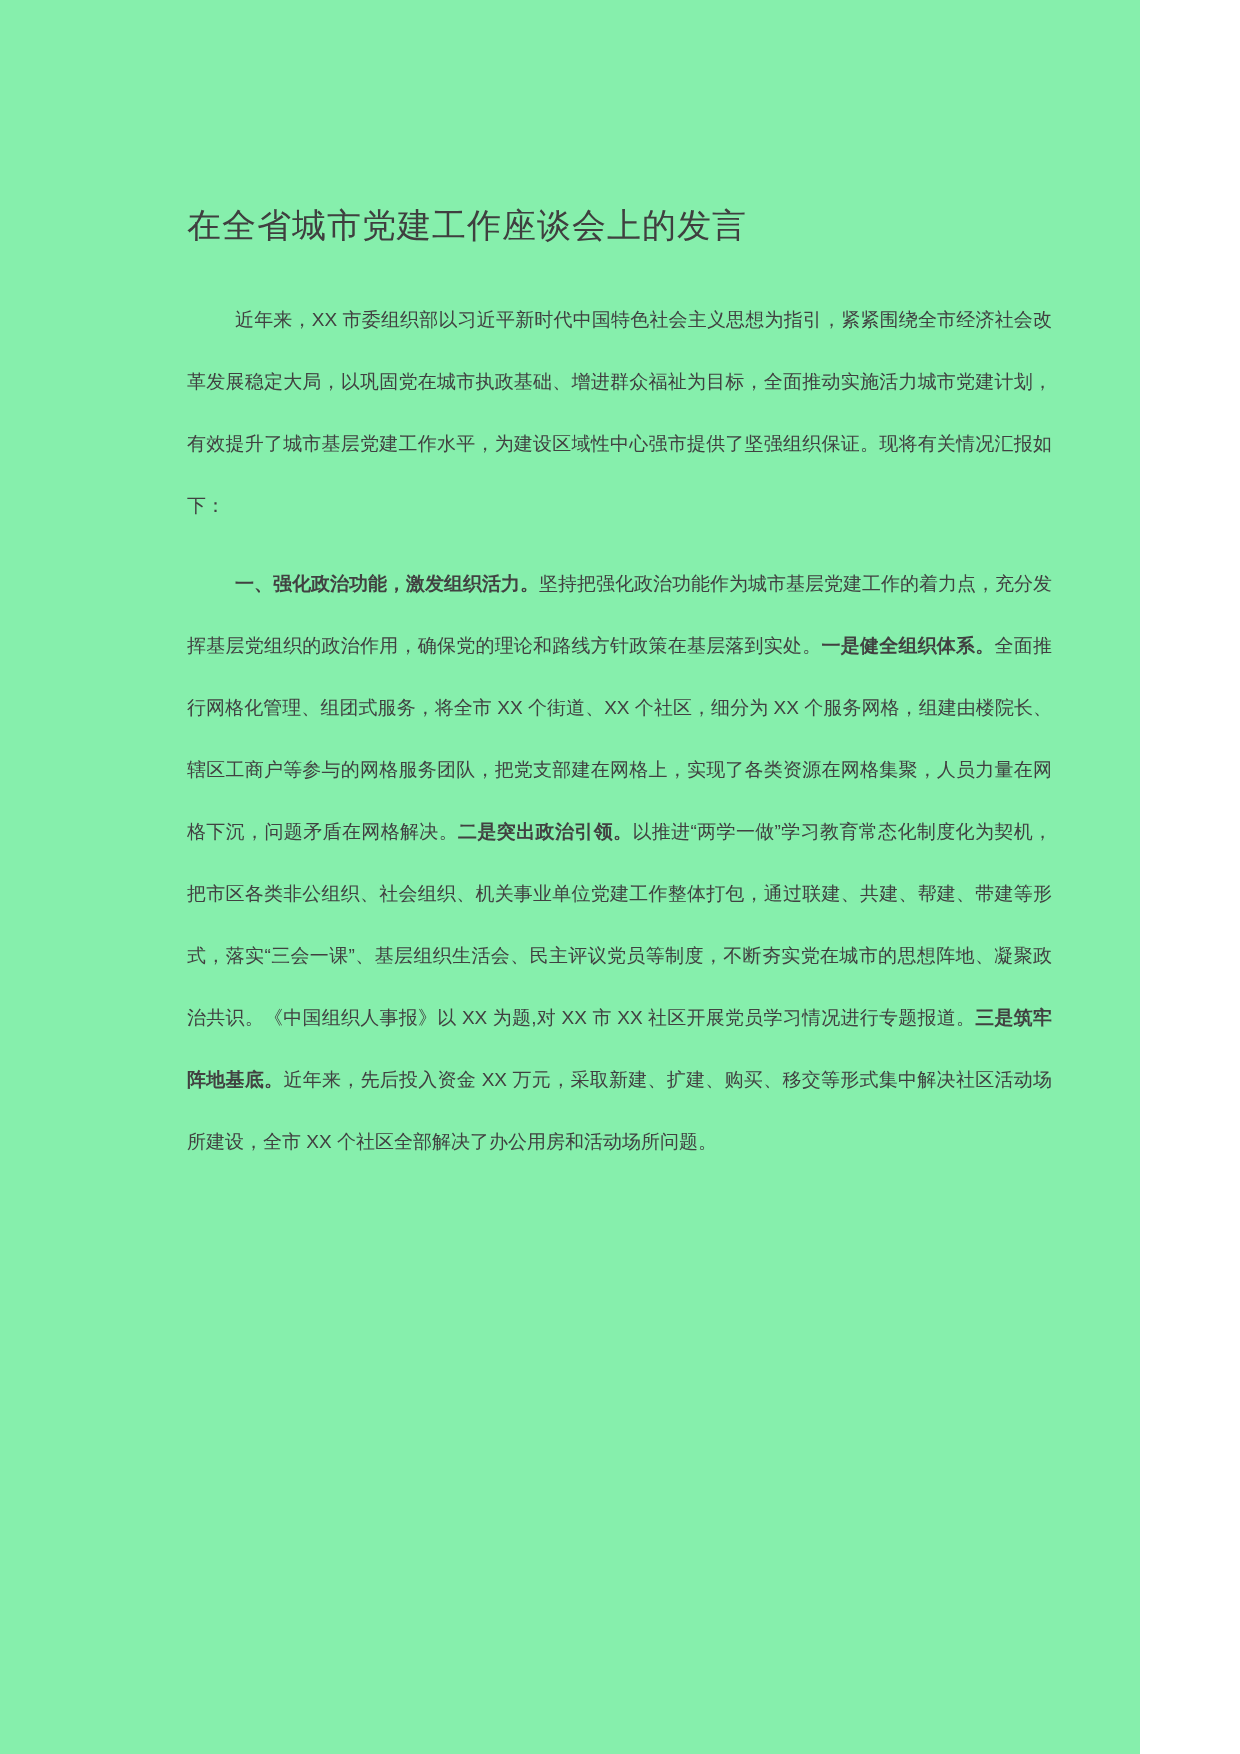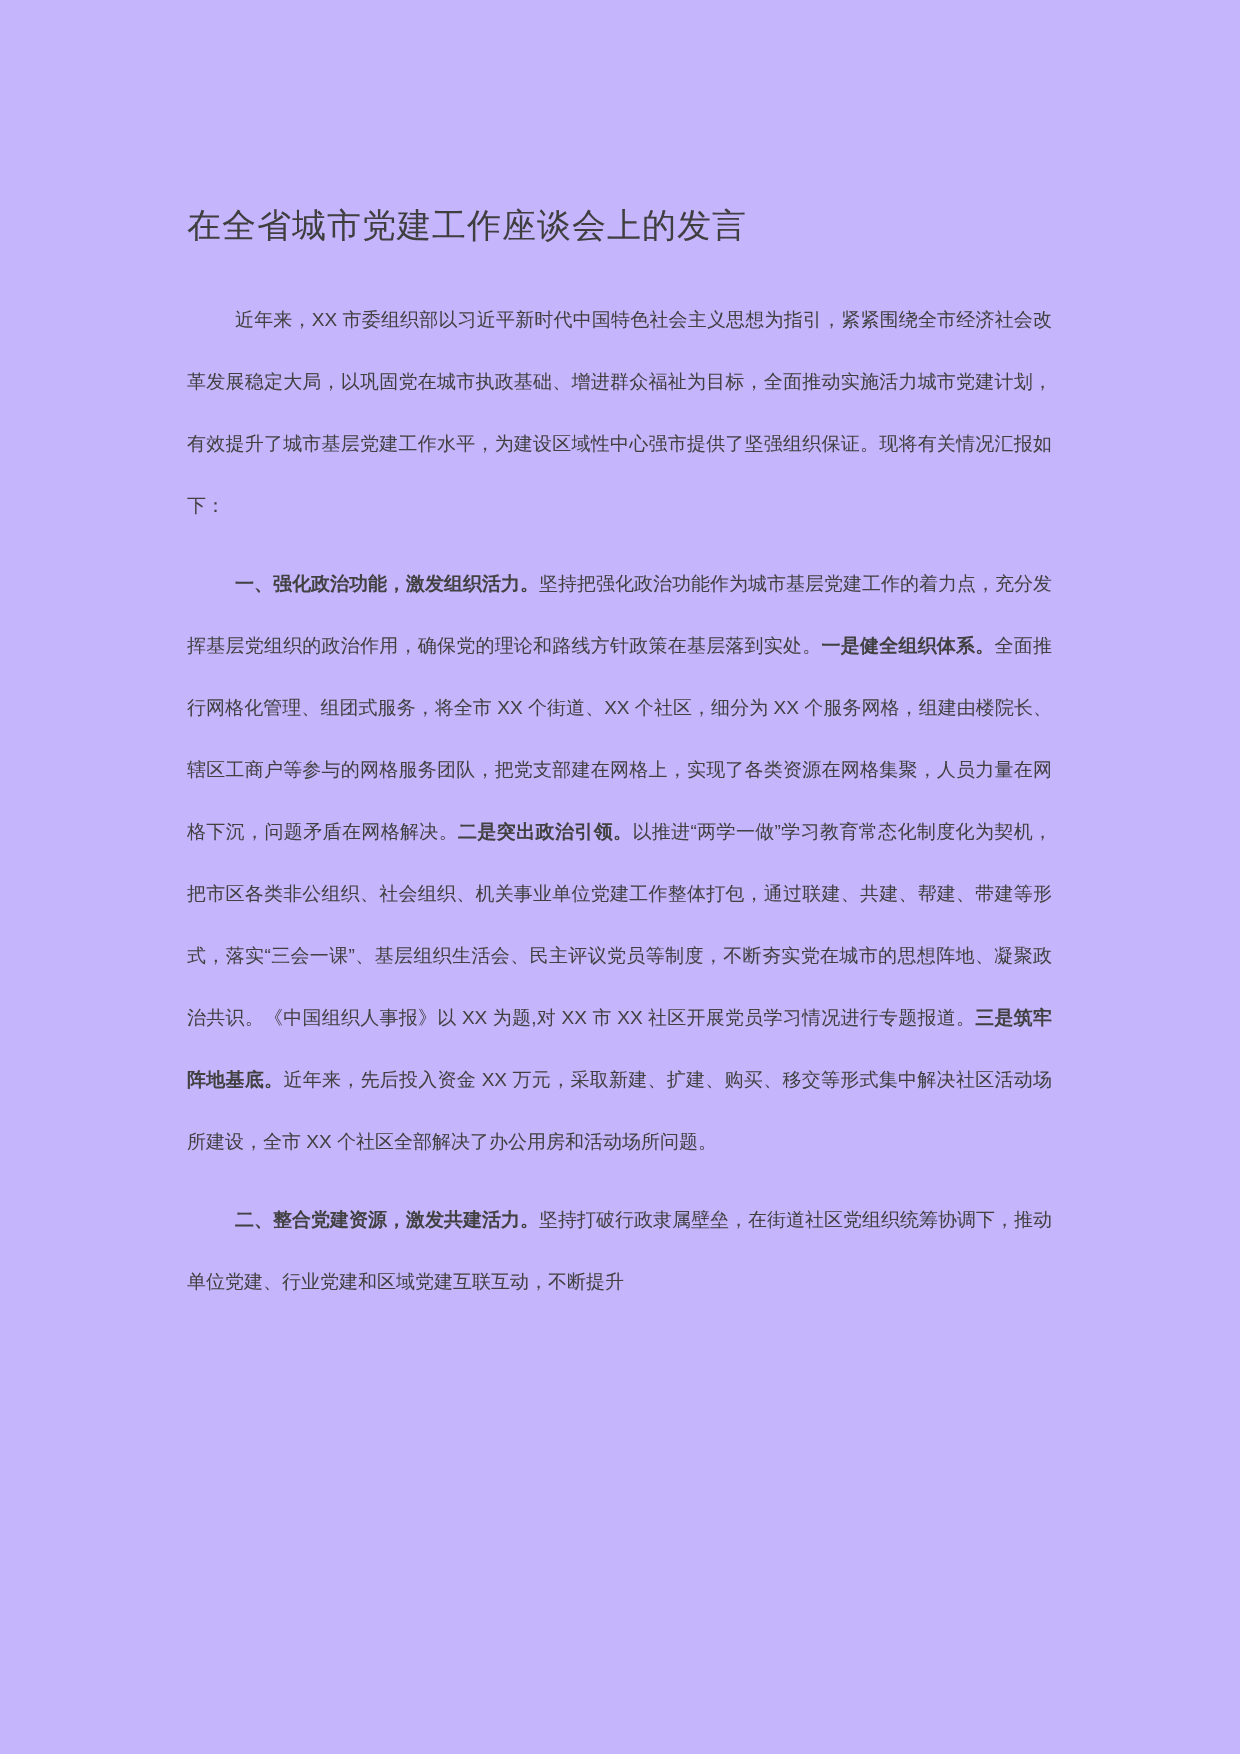--- a/index.html
+++ b/index.html
@@ -2,23 +2,23 @@
 <html lang="zh"><head>
 <meta charset="utf-8">
 <style>
   html, body {
     margin: 0;
     padding: 0;
     background: #ffffff;
   }
   .page {
     position: relative;
-    width: 1240px;
+    width: 1140px;
     height: 1754px;
-    background: #c4b5fd;
+    background: #86efac;
     box-sizing: border-box;
     padding: 206px 112px 0 187px;
     overflow: hidden;
     font-family: "Liberation Sans", sans-serif;
   }
   .doc-title {
     margin: 0 0 44px 0;
     font-size: 34px;
     font-weight: 500;
     line-height: 1.15;
@@ -43,15 +43,14 @@
   .run.bold { font-weight: bold; }
 </style>
 </head>
 <body>
 
 <div class="page">
   <h1 class="doc-title">在全省城市党建工作座谈会上的发言</h1>
   <div class="doc-body">
       <p class="para"><span class="run">近年来，XX 市委组织部以习近平新时代中国特色社会主义思想为指引，紧紧围绕全市经济社会改革发展稳定大局，以巩固党在城市执政基础、增进群众福祉为目标，全面推动实施活力城市党建计划，有效提升了城市基层党建工作水平，为建设区域性中心强市提供了坚强组织保证。现将有关情况汇报如下：</span></p>
       <p class="para"><span class="run bold">一、强化政治功能，激发组织活力。</span><span class="run">坚持把强化政治功能作为城市基层党建工作的着力点，充分发挥基层党组织的政治作用，确保党的理论和路线方针政策在基层落到实处。</span><span class="run bold">一是健全组织体系。</span><span class="run">全面推行网格化管理、组团式服务，将全市 XX 个街道、XX 个社区，细分为 XX 个服务网格，组建由楼院长、辖区工商户等参与的网格服务团队，把党支部建在网格上，实现了各类资源在网格集聚，人员力量在网格下沉，问题矛盾在网格解决。</span><span class="run bold">二是突出政治引领。</span><span class="run">以推进“两学一做”学习教育常态化制度化为契机，把市区各类非公组织、社会组织、机关事业单位党建工作整体打包，通过联建、共建、帮建、带建等形式，落实“三会一课”、基层组织生活会、民主评议党员等制度，不断夯实党在城市的思想阵地、凝聚政治共识。《中国组织人事报》以 XX 为题,对 XX 市 XX 社区开展党员学习情况进行专题报道。</span><span class="run bold">三是筑牢阵地基底。</span><span class="run">近年来，先后投入资金 XX 万元，采取新建、扩建、购买、移交等形式集中解决社区活动场所建设，全市 XX 个社区全部解决了办公用房和活动场所问题。</span></p>
-      <p class="para"><span class="run bold">二、整合党建资源，激发共建活力。</span><span class="run">坚持打破行政隶属壁垒，在街道社区党组织统筹协调下，推动单位党建、行业党建和区域党建互联互动，不断提升</span></p>
     </div>
 </div>
 
 </body></html>

